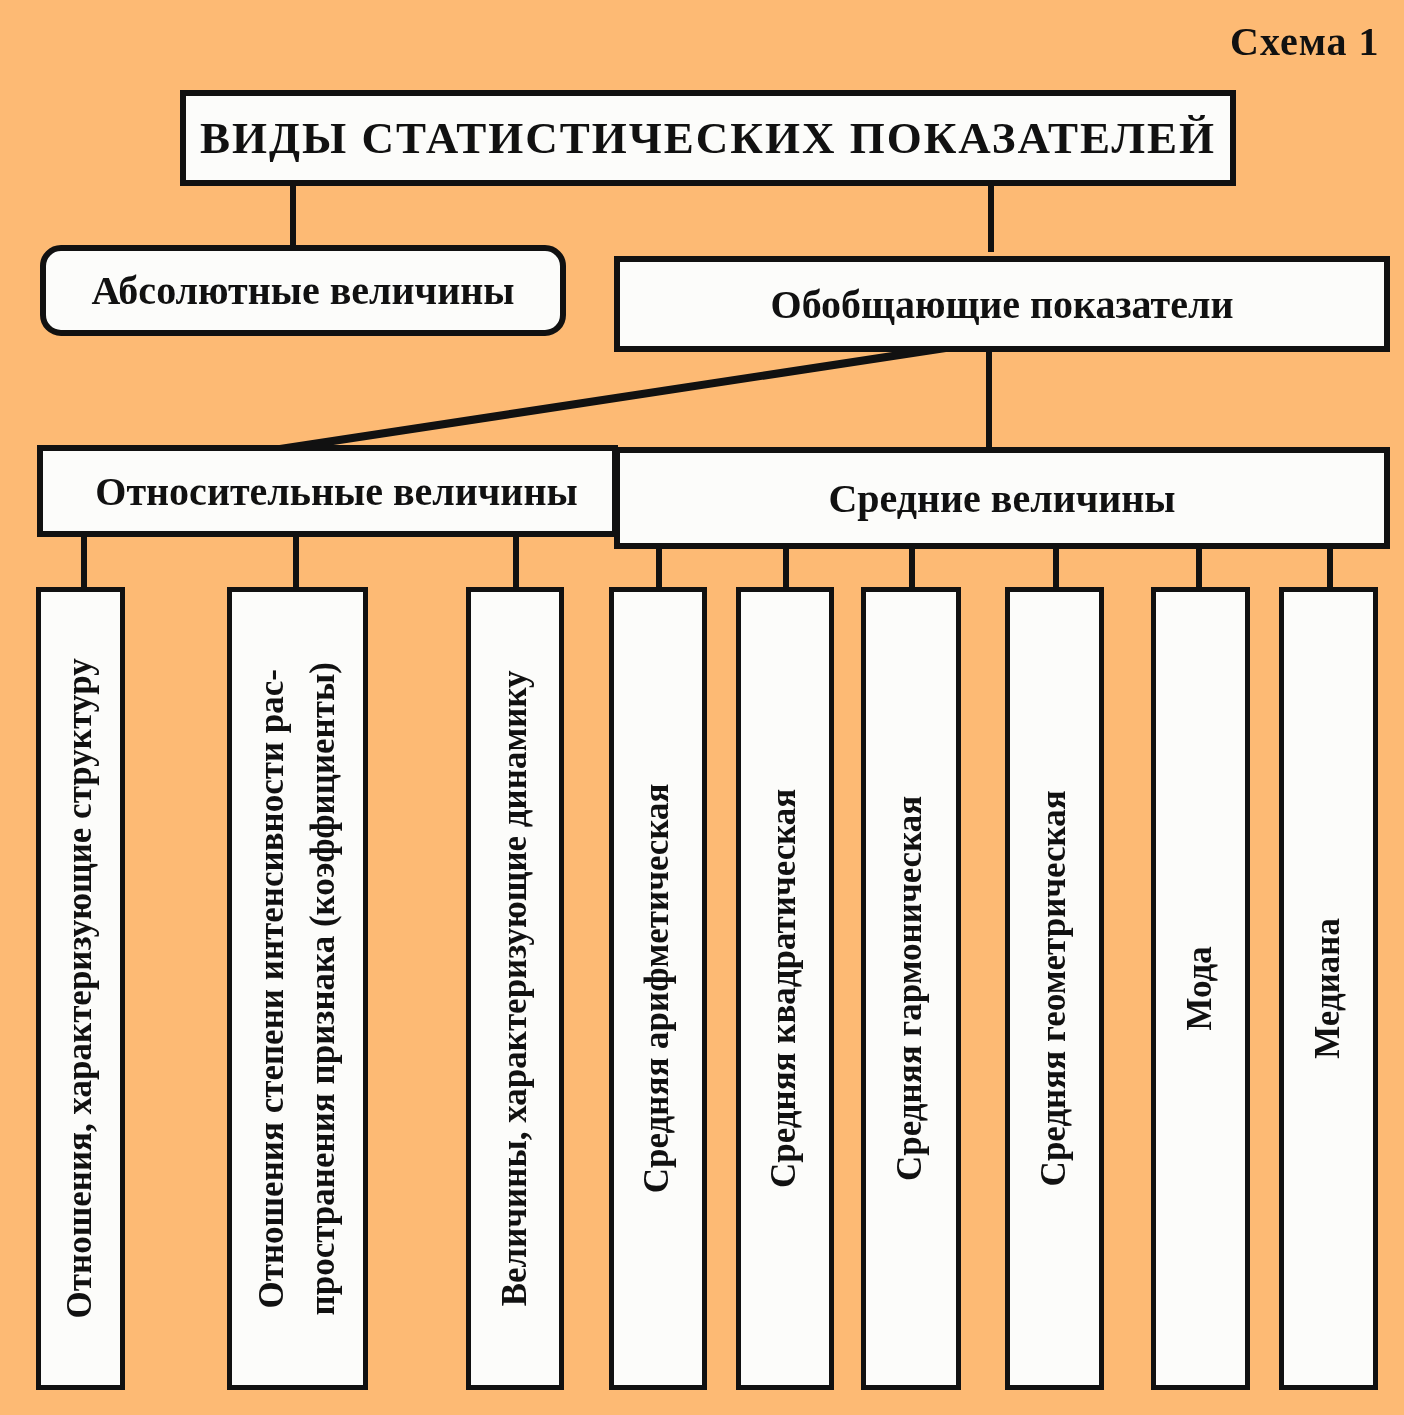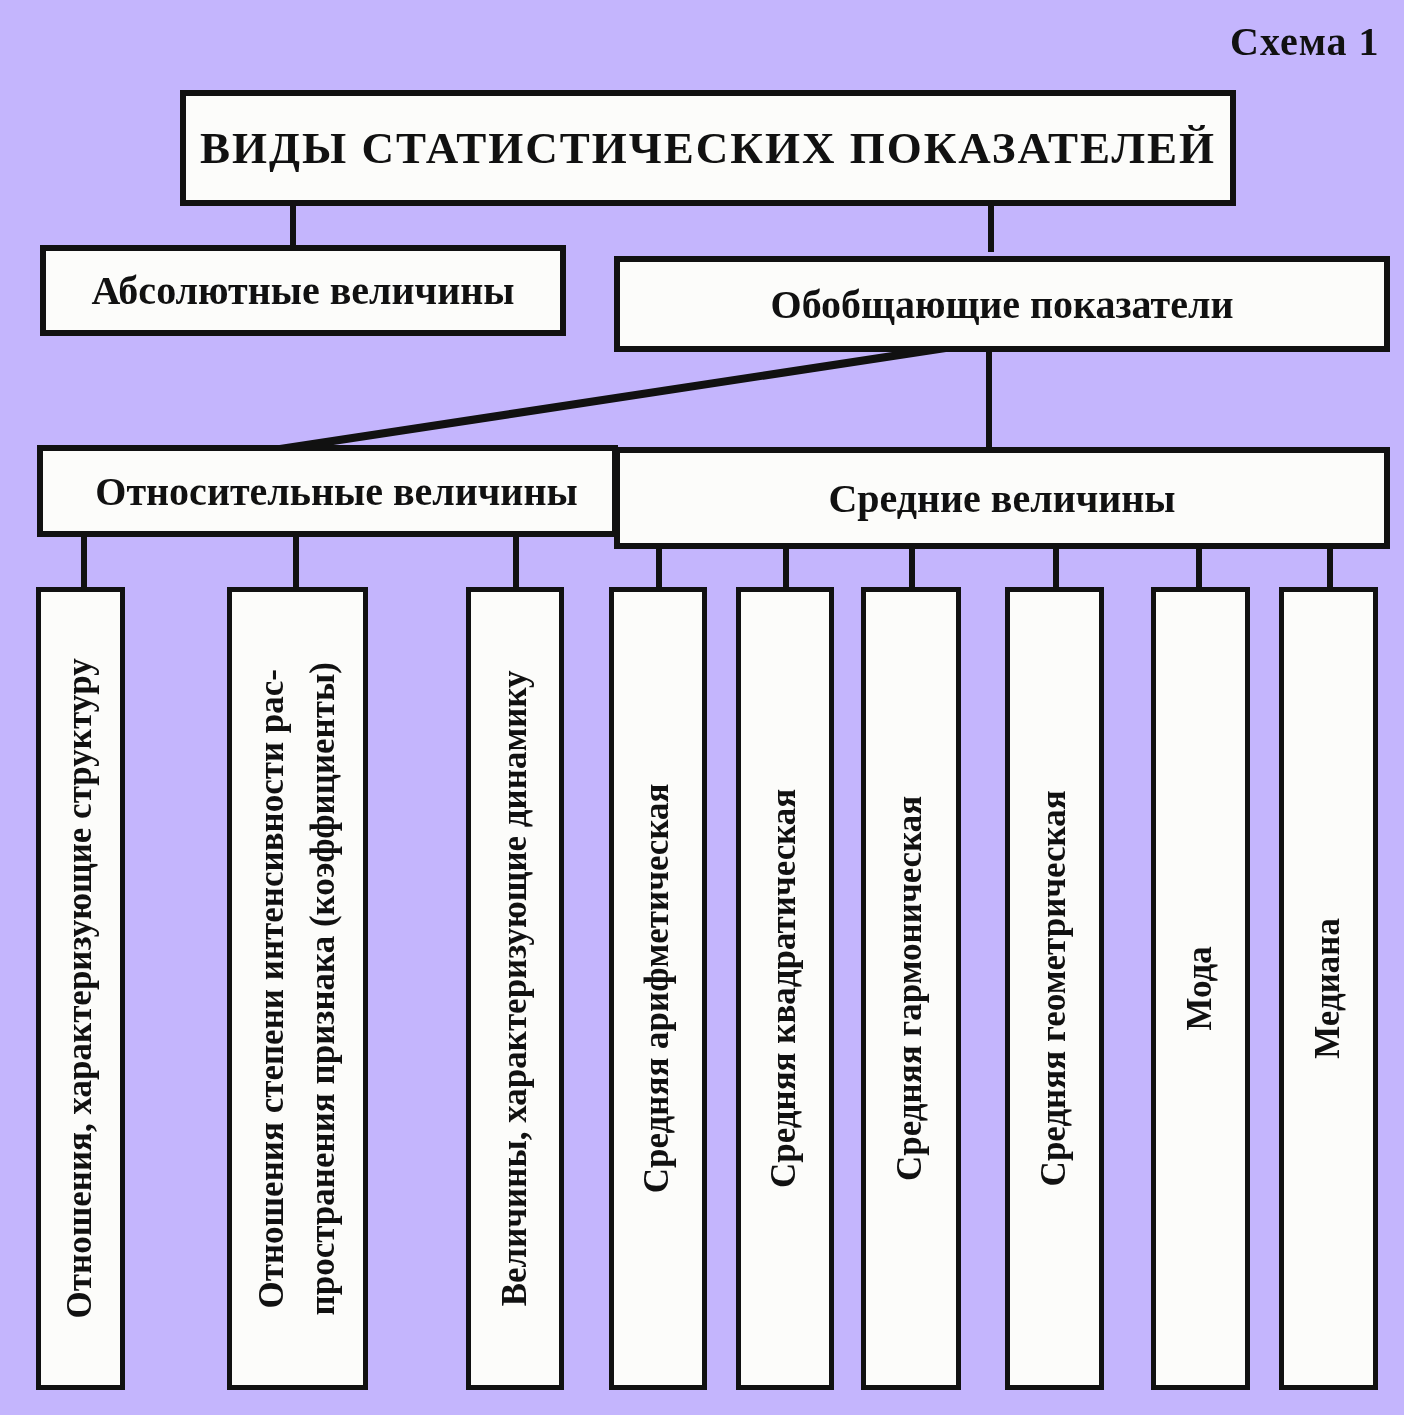--- a/index.html
+++ b/index.html
@@ -4,21 +4,21 @@
 <style>
   html, body {
     margin: 0;
     padding: 0;
     background: #f4f4f1;
   }
   .page {
     position: relative;
     width: 1404px;
     height: 1415px;
-    background: #c4b5fd;
+    background: #fdba74;
     font-family: "Liberation Serif", "DejaVu Serif", serif;
     color: #111;
     overflow: hidden;
   }
   .scheme-label {
     position: absolute;
     top: 18px;
     left: 1230px;
     font-size: 40px;
     font-weight: bold;
@@ -32,26 +32,26 @@
     display: flex;
     align-items: center;
     justify-content: center;
     text-align: center;
     font-weight: bold;
     box-sizing: border-box;
     z-index: 2;
   }
   .title-box {
     left: 180px; top: 90px;
-    width: 1056px; height: 116px;
+    width: 1056px; height: 96px;
     font-size: 45px;
     letter-spacing: 2px;
   }
   .row2, .row3 { font-size: 40px; }
-  .box-absolute     { left: 40px;  top: 245px; width: 526px; height: 91px; }
+  .box-absolute     { left: 40px;  top: 245px; width: 526px; height: 91px; border-radius: 21px; }
   .box-generalizing { left: 614px; top: 244px; width: 776px; height: 96px; margin-top: 12px; }
   .box-relative     { left: 37px;  top: 445px; width: 581px; height: 92px; padding-left: 18px; }
   .box-average      { left: 614px; top: 447px; width: 776px; height: 102px; }
   .vbox {
     position: absolute;
     top: 587px;
     height: 803px;
     border: 5px solid #111;
     background: #fcfcfa;
     display: flex;

